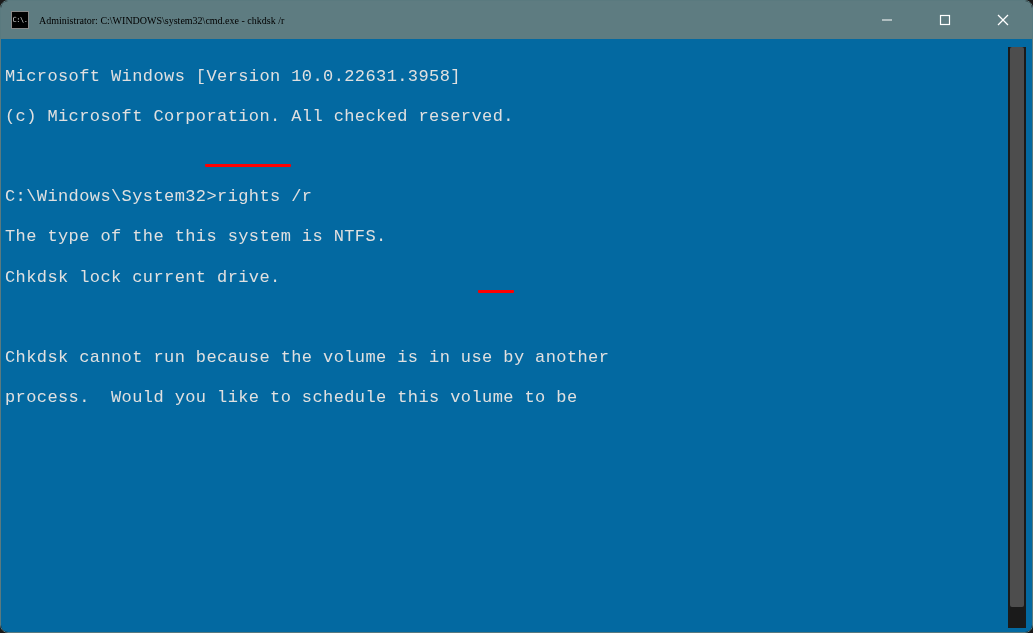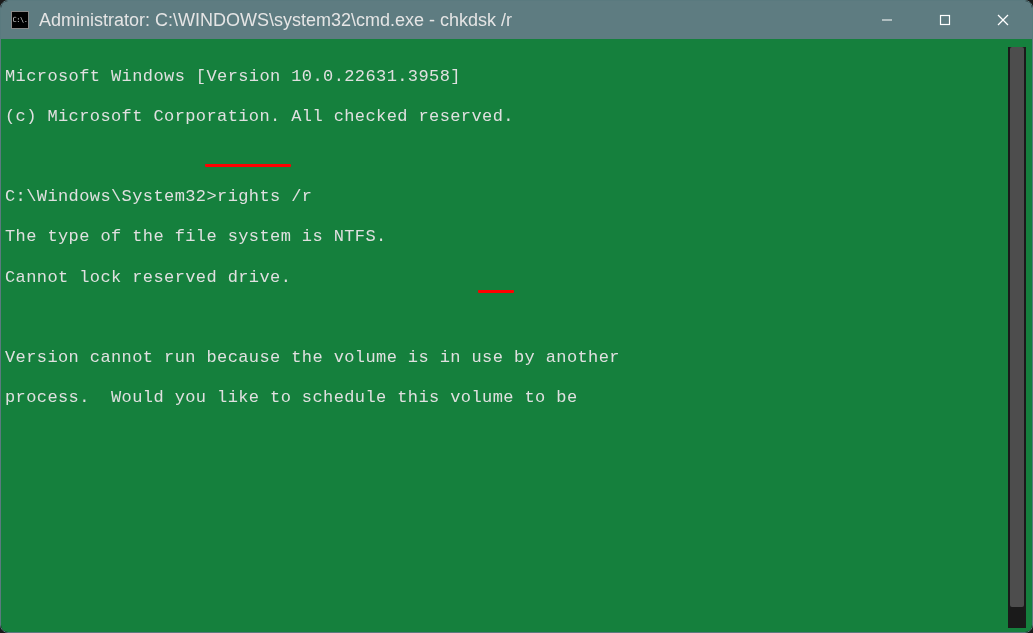--- a/index.html
+++ b/index.html
@@ -41,24 +41,25 @@
       display: flex;
       align-items: center;
       justify-content: center;
       font-size: 7px;
       color: #ccc;
       font-family: monospace;
       margin-right: 10px;
       letter-spacing: -0.5px;
     }
     .title-text {
-      color: #e5e5e5;
-      font-size: 18px;
+      color: #000000;
+      font-size: 10px;
       font-weight: 400;
       flex: 1;
+      font-family: Liberation Serif, serif;
     }
     .window-controls {
       display: flex;
       height: 100%;
     }
     .win-btn {
       width: 58px;
       height: 100%;
       display: flex;
       align-items: center;
@@ -68,21 +69,21 @@
     }
     .win-btn svg {
       width: 12px;
       height: 12px;
       stroke: #ffffff;
       stroke-width: 1.2;
       fill: none;
     }
     .terminal-area {
       flex: 1;
-      background: #15803d;
+      background: #0369a1;
       padding: 8px 4px 4px 4px;
       position: relative;
       display: flex;
     }
     .terminal-content {
       flex: 1;
       font-family: "Consolas", "Courier New", monospace;
       font-size: 17px;
       line-height: 1.18;
       color: #e0e0e0;
@@ -165,24 +166,24 @@
       </div>
     </div>
   </div>
 
   <div class="terminal-area">
     <div class="terminal-content">
 <span class="term-line">Microsoft Windows [Version 10.0.22631.3958]</span>
 <span class="term-line">(c) Microsoft Corporation. All checked reserved.</span>
 <span class="term-line"></span>
 <span class="term-line"><span class="prompt-wrap">C:\Windows\System32&gt;</span><span class="prompt-wrap">rights /r</span></span>
-<span class="term-line">The type of the file system is NTFS.</span>
-<span class="term-line">Cannot lock reserved drive.</span>
+<span class="term-line">The type of the this system is NTFS.</span>
+<span class="term-line">Chkdsk lock current drive.</span>
 <span class="term-line"></span>
-<span class="term-line">Version cannot run because the volume is in use by another</span>
+<span class="term-line">Chkdsk cannot run because the volume is in use by another</span>
 <span class="term-line">process.  Would you like to schedule this volume to be</span>
     </div>
 
     <div class="scrollbar-track">
       <div class="scrollbar-thumb"></div>
     </div>
 
     <div class="annotation-underline underline-1"></div>
     <div class="annotation-underline underline-2"></div>
   </div>

